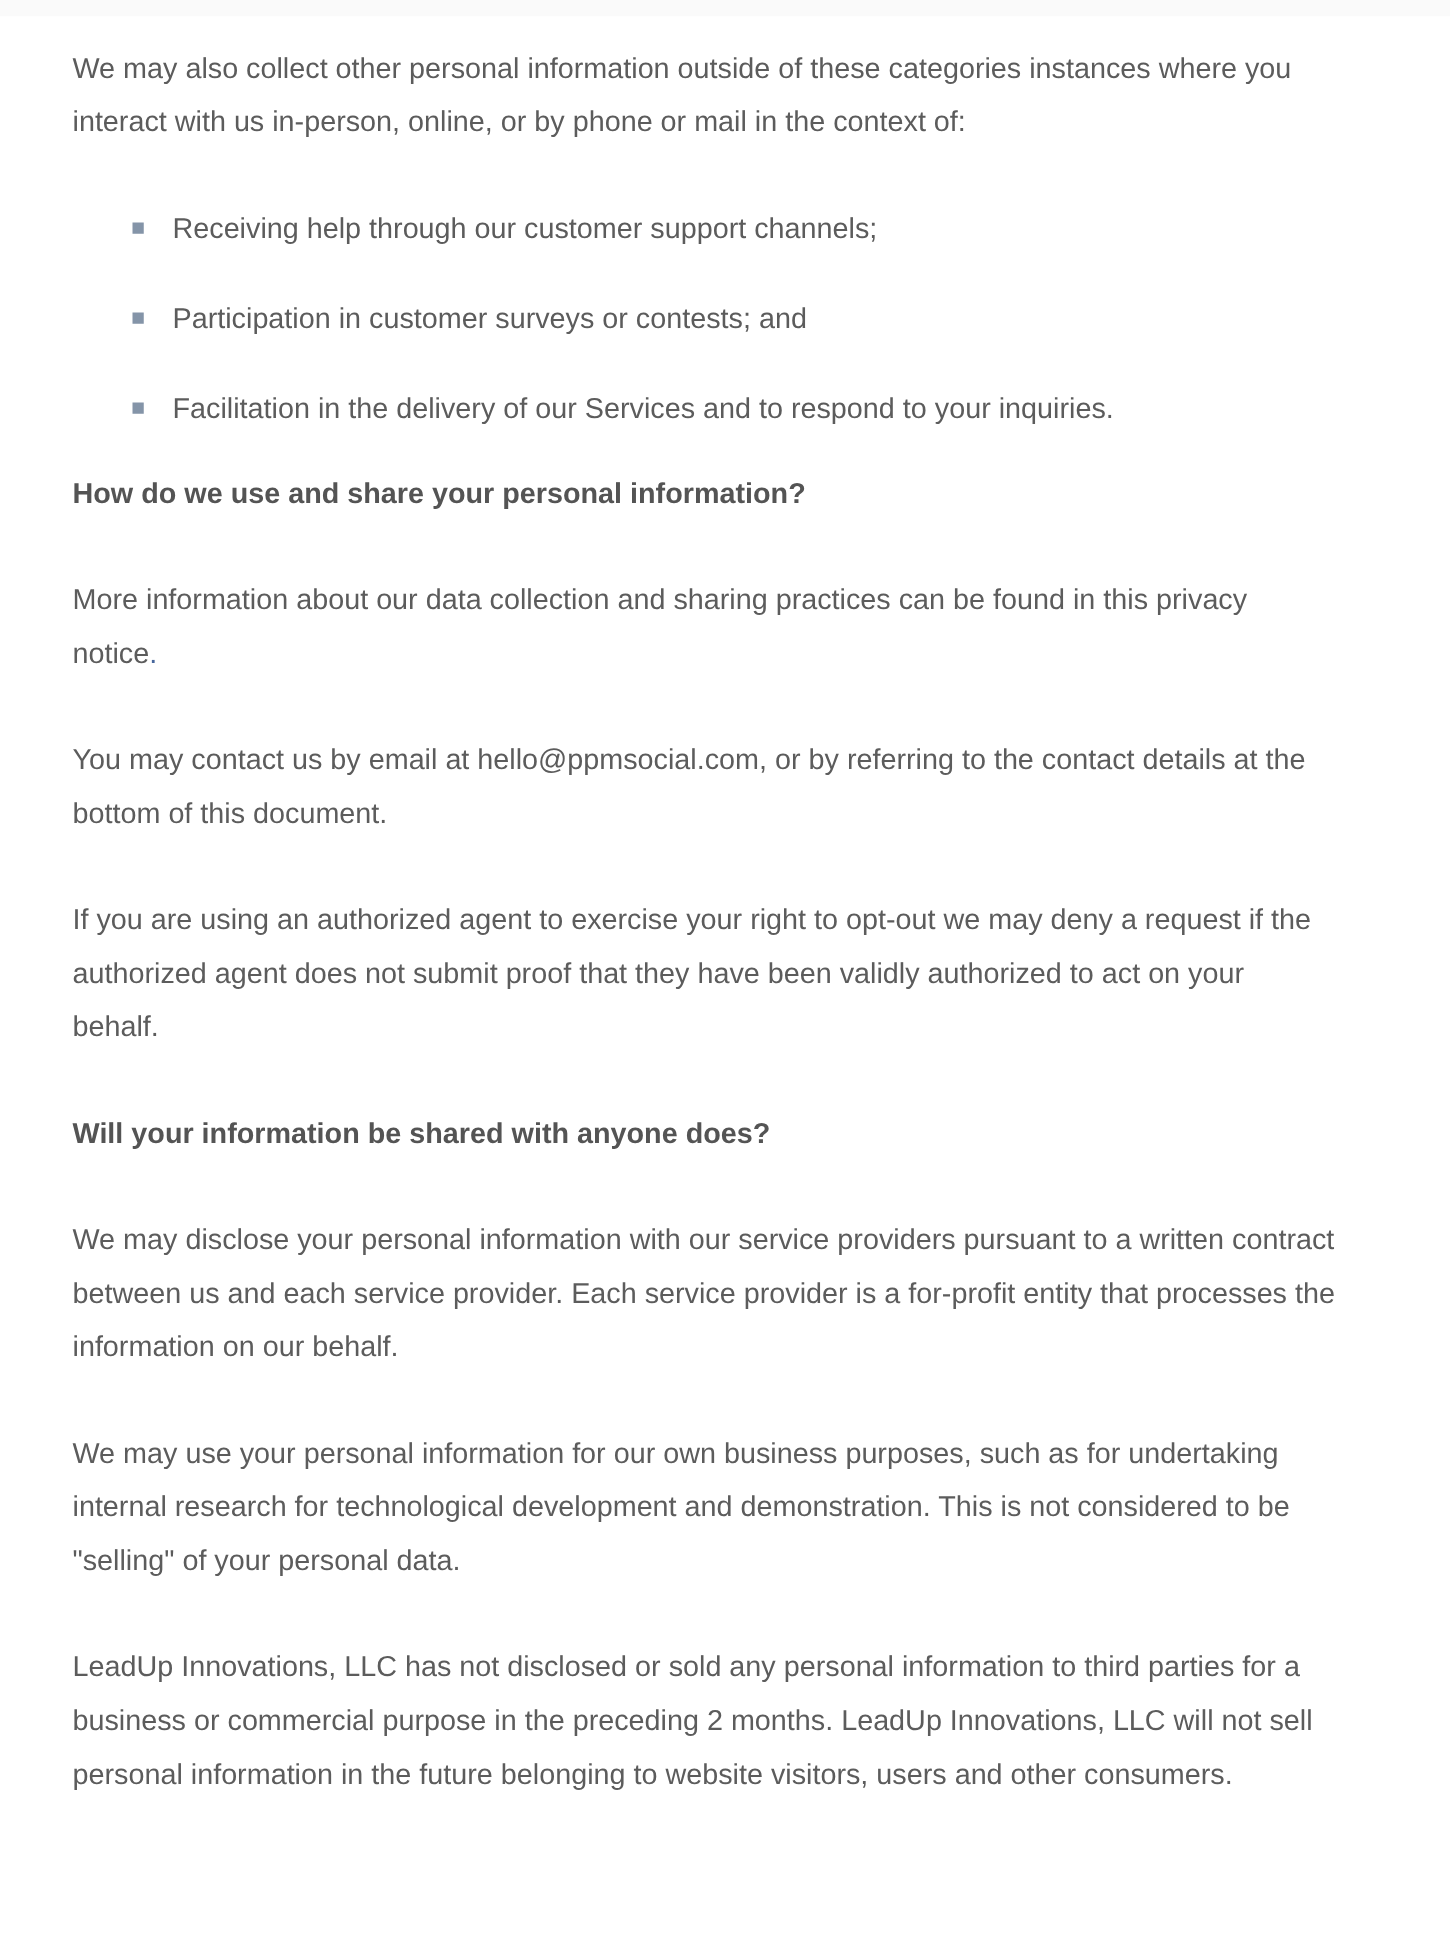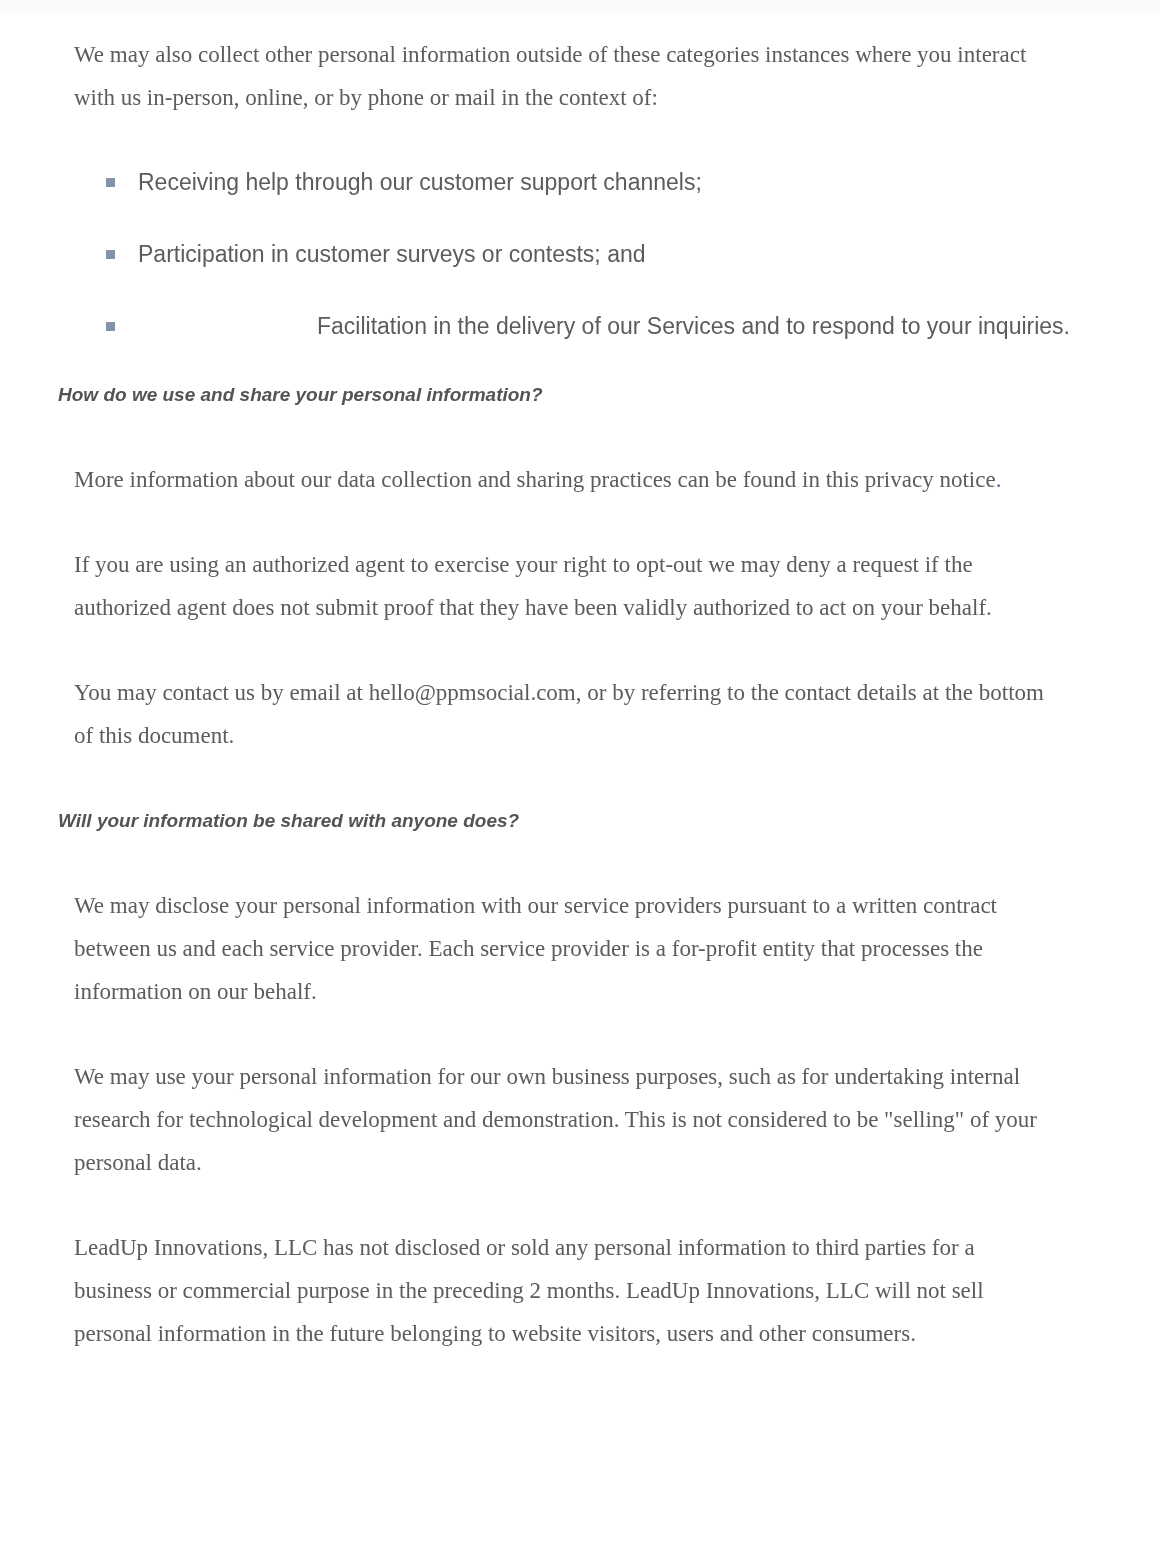--- a/index.html
+++ b/index.html
@@ -19,47 +19,44 @@
   }
   .doc {
     box-sizing: content-box;
     width: 1012px;
     padding: 20px 0 46px 58px;
     color: var(--text, #5c5c5c);
     font-size: 23px;
     line-height: 43px;
   }
   .doc p {
-    margin: 42px 16px;
-    font-family: Liberation Serif, serif;
+    margin: 42px 0;
   }
   .doc p:first-child {
     margin-top: 0;
   }
   .doc h3 {
-    font-size: 19px;
+    font-size: 23px;
     line-height: 43px;
     font-weight: 700;
     color: var(--heading, #545454);
     margin: 25px 0 40px 0;
-    font-style: italic;
   }
   .doc ul {
     list-style: none;
     margin: 30px 0 25px 0;
     padding: 0;
   }
   .doc li {
     position: relative;
     padding-left: 80px;
     margin-bottom: 29px;
   }
   .doc li:last-child {
     margin-bottom: 0;
-    text-align: right;
   }
   .bullet {
     position: absolute;
     left: 48px;
     top: 17px;
     width: 9px;
     height: 9px;
     background: var(--bullet, #8494a8);
   }
   .link-dot {
@@ -89,23 +86,23 @@
     <li>
       <span class="bullet"></span>
       <span>Facilitation in the delivery of our Services and to respond to your inquiries.</span>
     </li>
   </ul>
 
   <h3>How do we use and share your personal information?</h3>
 
   <p><span>More information about our data collection and sharing practices can be found in this privacy notice</span><a class="link-dot">.</a></p>
 
+  <p>You may contact us by email at hello@ppmsocial.com, or by referring to the contact details at the bottom of this document.</p>
+
   <p>If you are using an authorized agent to exercise your right to opt-out we may deny a request if the authorized agent does not submit proof that they have been validly authorized to act on your behalf.</p>
-
-  <p>You may contact us by email at hello@ppmsocial.com, or by referring to the contact details at the bottom of this document.</p>
 
   <h3>Will your information be shared with anyone does?</h3>
 
   <p>We may disclose your personal information with our service providers pursuant to a written contract between us and each service provider. Each service provider is a for-profit entity that processes the information on our behalf.</p>
 
   <p>We may use your personal information for our own business purposes, such as for undertaking internal research for technological development and demonstration. This is not considered to be "selling" of your personal data.</p>
 
   <p>LeadUp Innovations, LLC has not disclosed or sold any personal information to third parties for a business or commercial purpose in the preceding 2 months. LeadUp Innovations, LLC will not sell personal information in the future belonging to website visitors, users and other consumers.</p>
 
 </main>

